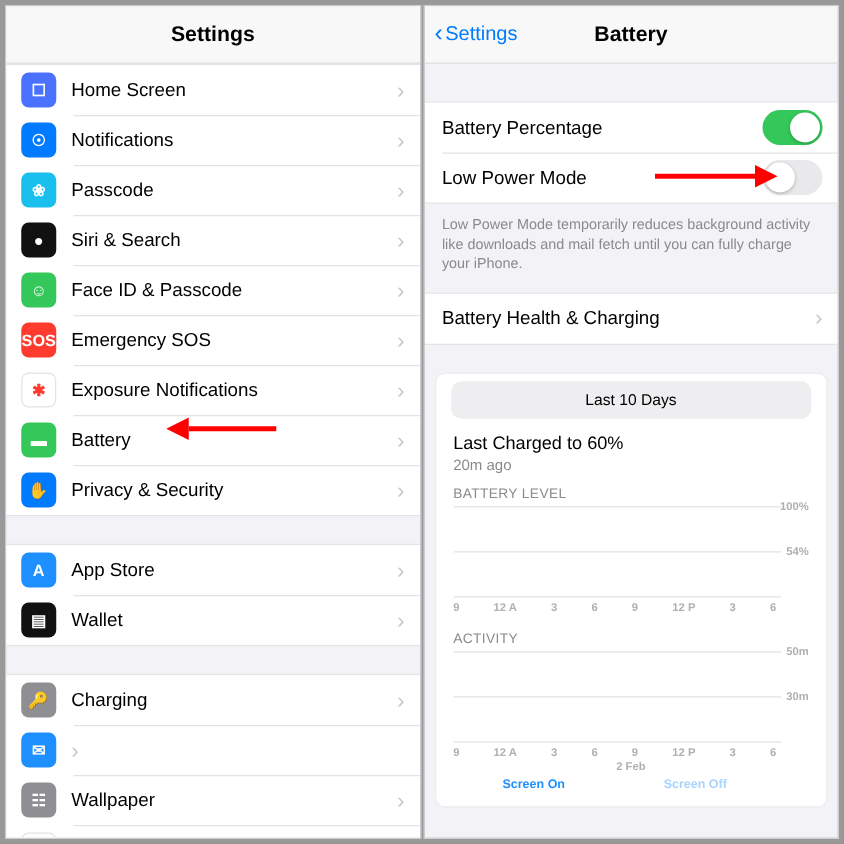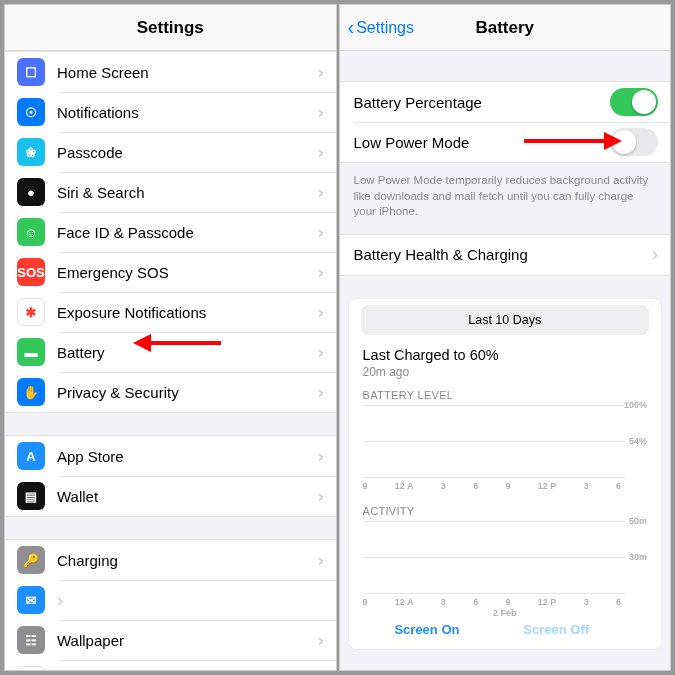--- a/index.html
+++ b/index.html
@@ -40,21 +40,21 @@
   .ylab { position:absolute; right:0; font-size:9px; color:#b0b0b4; transform:translateY(-50%); }
   .bars { position:absolute; left:0; right:26px; bottom:0; top:0; display:flex; align-items:flex-end; gap:1px; }
   .bar { flex:1; display:flex; flex-direction:column-reverse; }
   .seg-r { background:#ff3b30; }
   .seg-y { background:#ffcc00; }
   .seg-g { background:#34c759; }
   .xaxis { display:flex; justify-content:space-between; font-size:9px; color:#b0b0b4; padding:4px 26px 0 0; }
   .xdate { text-align:center; font-size:9px; color:#b0b0b4; margin-top:1px; }
   .abars .bar div { background:#1e8fff; }
   .abars .bar .light { background:#a7d5ff; }
-  .legend { display:flex; justify-content:space-around; font-size:13px; color:#1e8fff; padding:4px 26px 0 0;text-align:center; }
+  .legend { display:flex; justify-content:space-around; font-size:10px; color:#1e8fff; padding:4px 26px 0 0;text-align:center; }
   .card { background:#fff; border-radius:8px; margin:0 8px 18px 8px; padding-top:2px; border:1px solid #ececef; }
   .row2 { padding-left:14px; }
   .row2 + .row2::before { left:14px; }
   .arrow2 { right:46px; top:4px; }
 </style>
 </head>
 <body>
 
 <div class="wrap">
 

